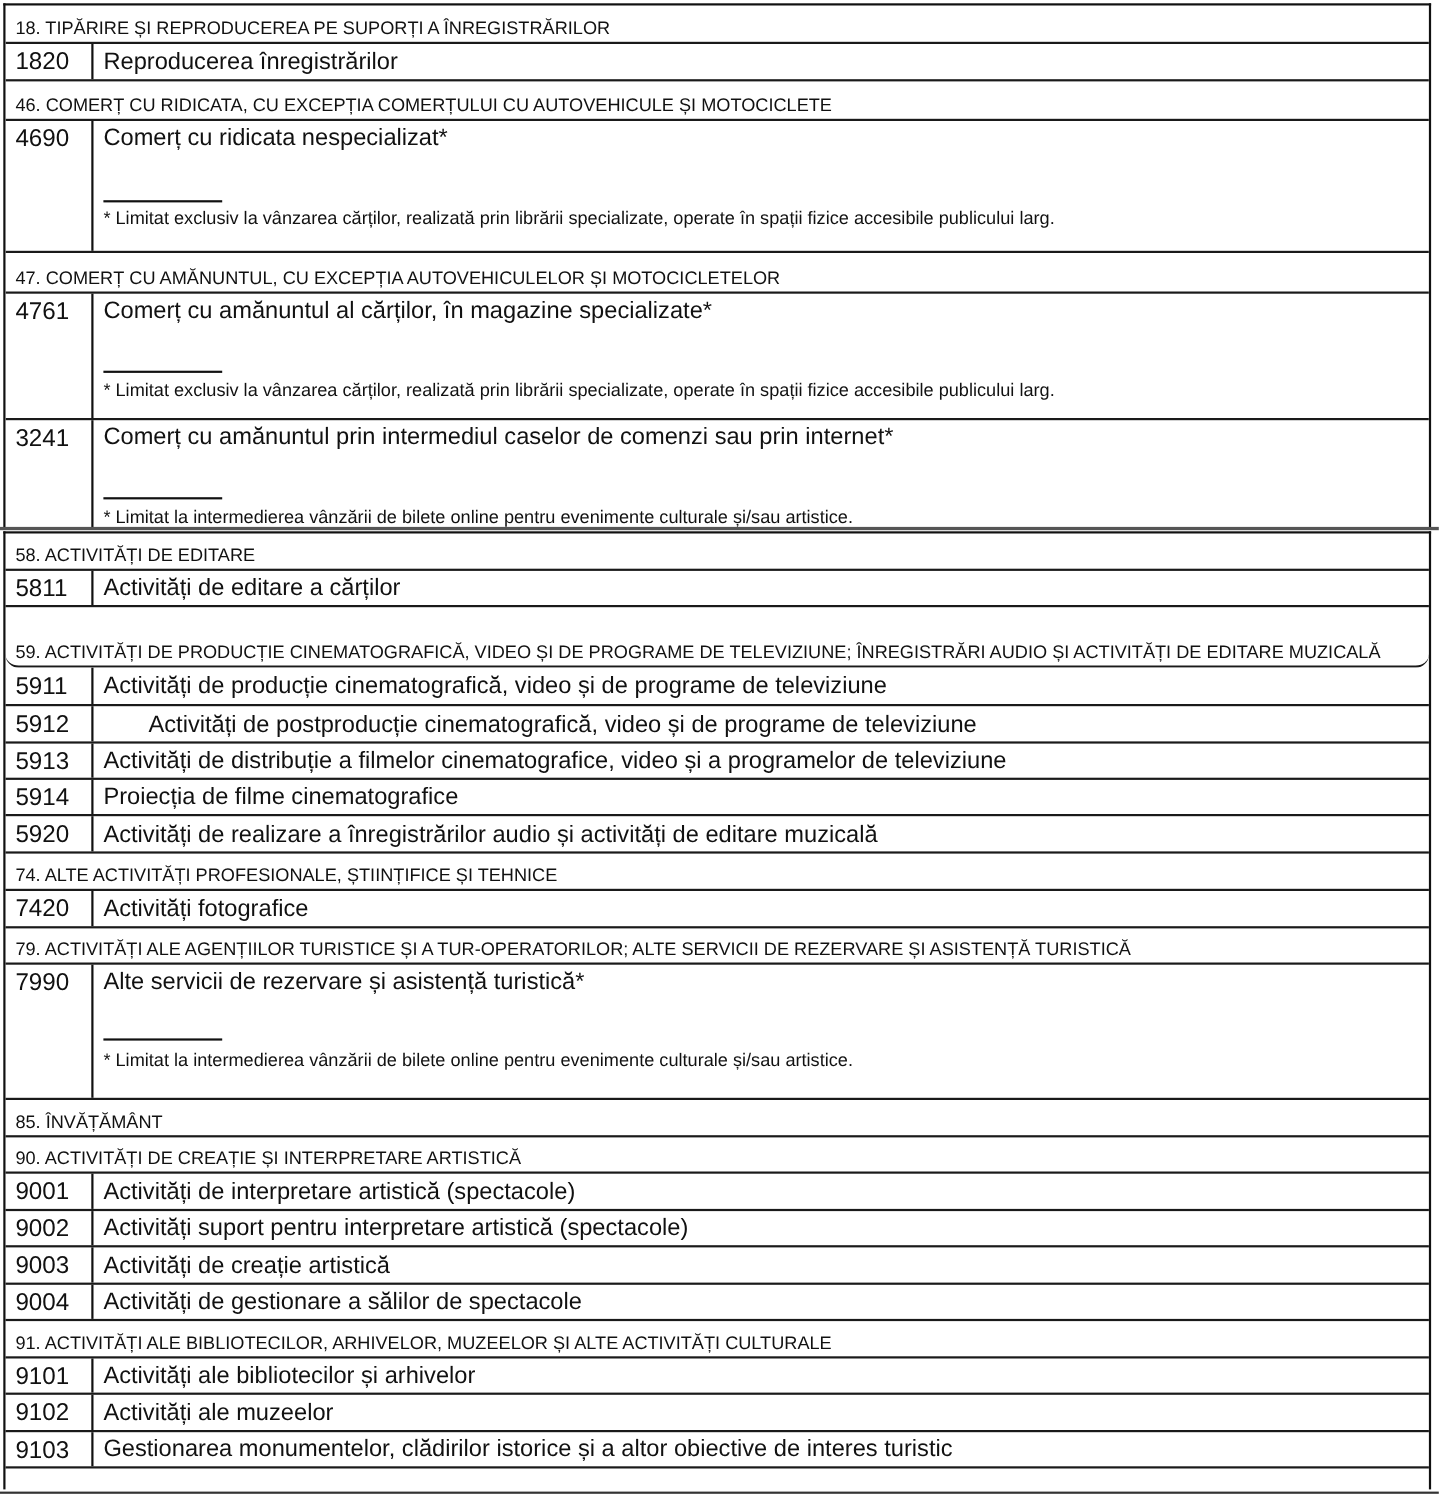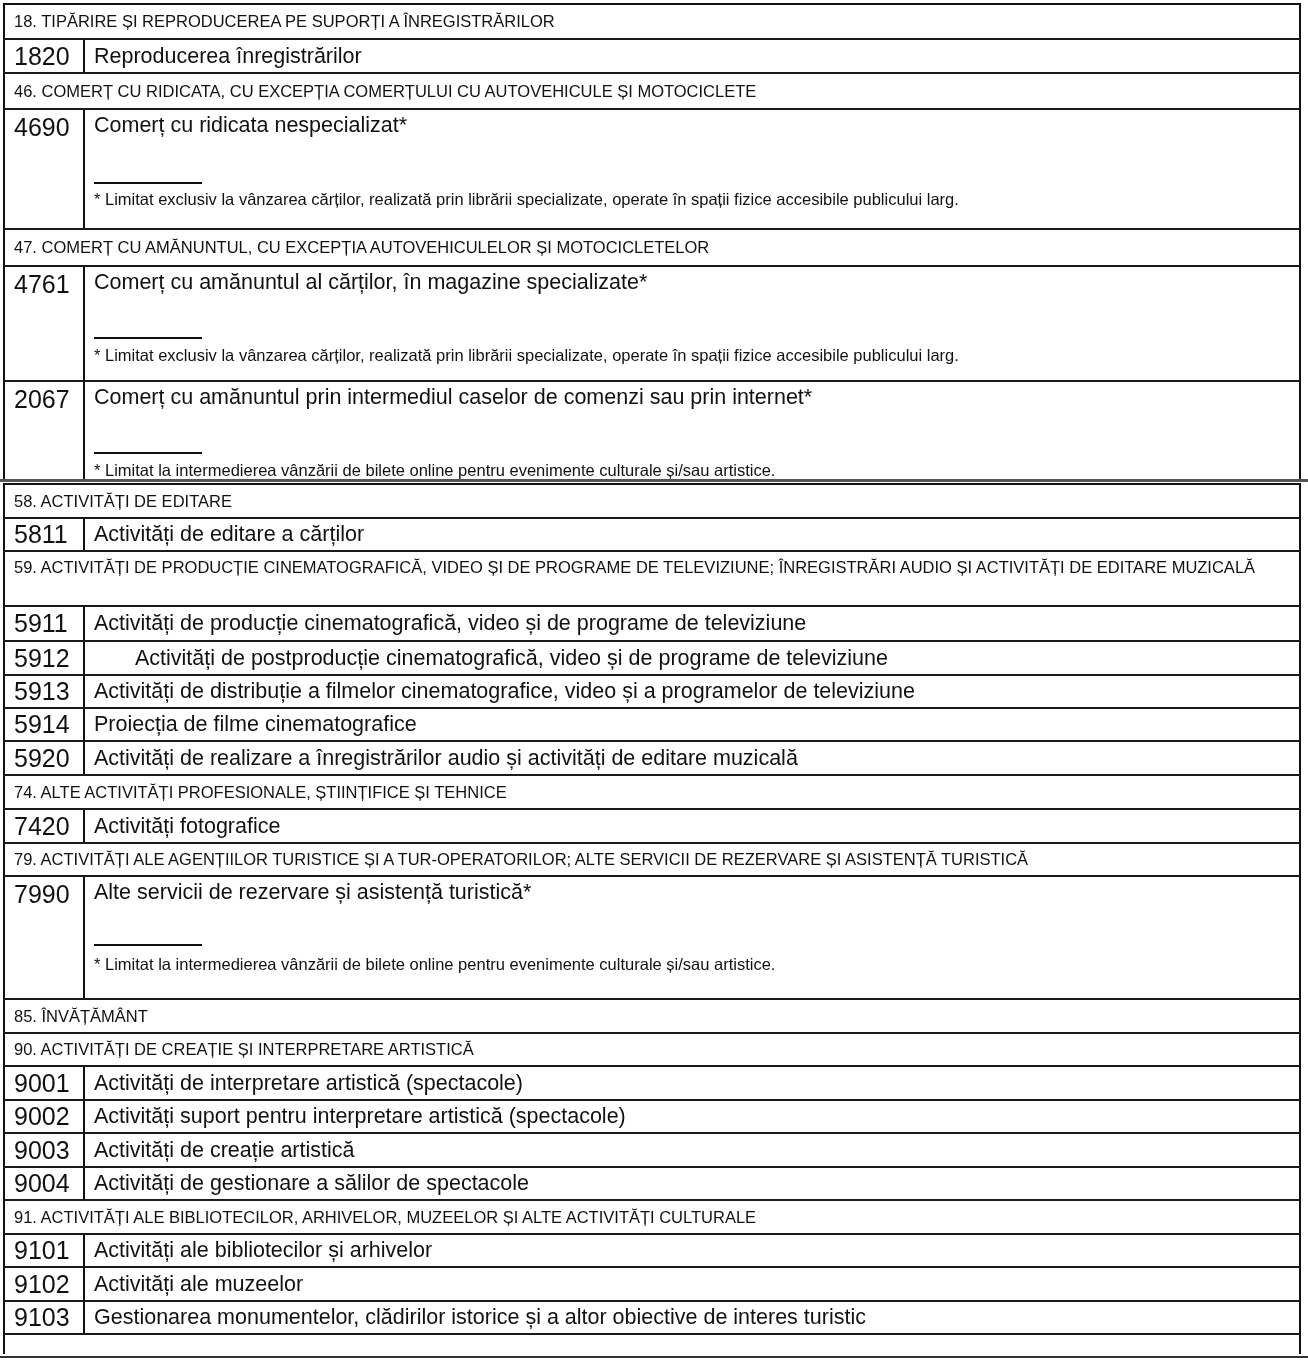--- a/index.html
+++ b/index.html
@@ -1,23 +1,23 @@
 <!DOCTYPE html>
 <html><head>
 <meta charset="utf-8">
 <style>
   html, body { margin: 0; padding: 0; background: #ffffff; }
   body { width: 1308px; height: 1372px; position: relative; overflow: hidden;
          font-family: "Liberation Sans", sans-serif; color: #111; }
   .block { position: absolute; left: 3px; width: 1298px; border: 2px solid #111; border-bottom: none; box-sizing: border-box; background: #fff; }
   .row { position: relative; border-bottom: 2px solid #1a1a1a; box-sizing: border-box; }
-  .sec { font-size: 16.5px; padding: 0 9px; display: flex; align-items: center; line-height: 23px; }
-  .sec.two { align-items: flex-start; padding-top: 4px; }
+  .sec { font-size: 16.5px; padding: 0 9px; display: flex; align-items: flex-end; line-height: 23px; }
+  .sec.two { align-items: flex-end; padding-top: 4px; border-radius: 12px; }
   .item { display: flex; }
-  .code { width: 80px; border-right: 2px solid #111; box-sizing: border-box; font-size: 25px; padding: 3px 0 0 9px; flex: none; }
+  .code { width: 80px; border-right: 2px solid #111; box-sizing: border-box; font-size: 22px; padding: 3px 0 0 9px; flex: none; }
   .desc { flex: 1; font-size: 21.5px; padding: 3px 0 0 9px; position: relative; }
   .item.single .code, .item.single .desc { display: flex; align-items: center; padding-top: 0; }
   .fn-line { position: absolute; left: 9px; width: 108px; height: 2px; background: #111; }
   .fn-text { position: absolute; left: 9px; font-size: 16.5px; white-space: nowrap; }
   .cut-line { position: absolute; left: 0; top: 479px; width: 1308px; height: 3px; background: #555; }
   .bottom-line { position: absolute; left: 0; top: 1356px; width: 1308px; height: 2px; background: #333; }
 </style>
 </head>
 <body>
 
@@ -45,21 +45,21 @@
   </div>
   <div class="row item" style="height:115px;justify-content:flex-end;">
     <div class="code">4761</div>
     <div class="desc">
       <div>Comerț cu amănuntul al cărților, în magazine specializate*</div>
       <div class="fn-line" style="top:70px;"></div>
       <div class="fn-text" style="top:79px;">* Limitat exclusiv la vânzarea cărților, realizată prin librării specializate, operate în spații fizice accesibile publicului larg.</div>
     </div>
   </div>
   <div class="row item" style="height:115px; border-bottom:none;">
-    <div class="code">2067</div>
+    <div class="code">3241</div>
     <div class="desc">
       <div>Comerț cu amănuntul prin intermediul caselor de comenzi sau prin internet*</div>
       <div class="fn-line" style="top:70px;"></div>
       <div class="fn-text" style="top:79px;">* Limitat la intermedierea vânzării de bilete online pentru evenimente culturale și/sau artistice.</div>
     </div>
   </div>
 </div>
 
 <div class="cut-line"></div>
 

